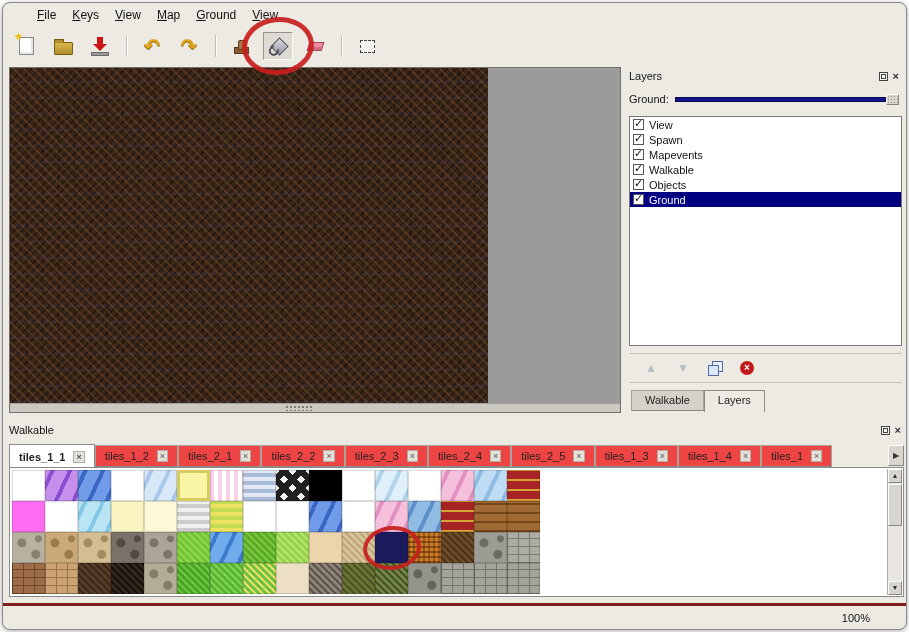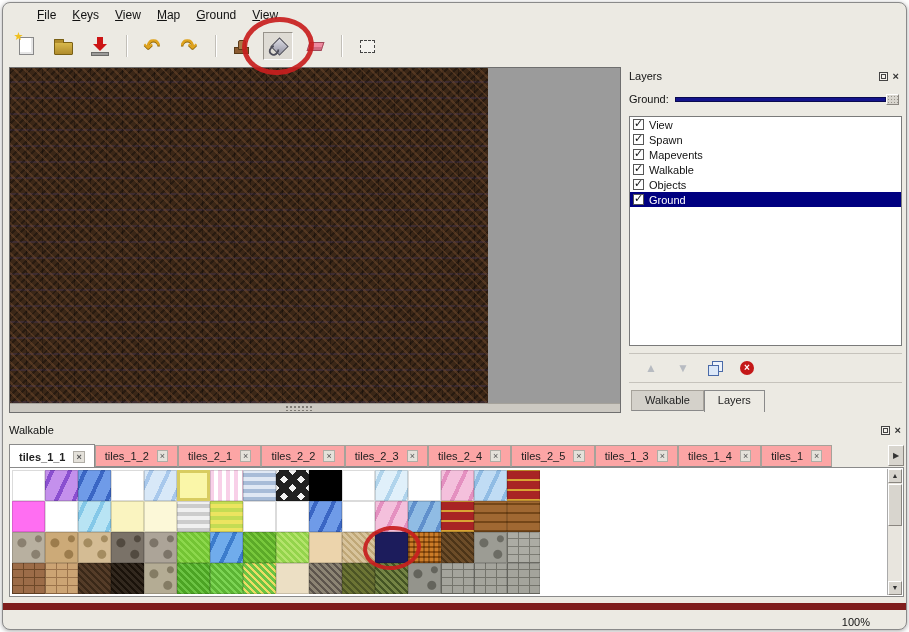--- a/index.html
+++ b/index.html
@@ -90,21 +90,21 @@
   .copy-icon::after{content:"";position:absolute;left:0;top:4px;width:9px;height:9px;background:#dce8f8;border:1px solid #4a6aa8;}
   .delete-icon{width:14px;height:14px;border-radius:50%;background:#c41818;color:#fff;font-size:10px;line-height:14px;text-align:center;font-weight:bold;}
 
   .panel-tabs{position:absolute;left:2px;top:322px;display:flex;align-items:flex-end;}
   .panel-tab{font-size:11px;padding:3px 13px 4px;background:#d4d1ca;border:1px solid #a6a29a;border-bottom:1px solid #8a8a8a;color:#222;cursor:default;}
   .panel-tab.active{background:#eceae3;border:1px solid #8a8a8a;border-bottom:none;padding-bottom:6px;position:relative;top:1px;}
 
   
   .tilesets-panel{position:absolute;left:6px;top:418px;width:895px;height:178px;}
   .ts-tabs{position:absolute;left:0;top:22px;width:877px;height:24px;display:flex;align-items:flex-end;overflow:hidden;white-space:nowrap;}
-  .ts-tab{display:inline-flex;align-items:center;font-size:11px;padding:4px 9px;background:#fca5a5;border:1px solid #a6a29a;border-bottom:1px solid #8a8a8a;margin-top:12px;color:#222;cursor:default;}
+  .ts-tab{display:inline-flex;align-items:center;font-size:11px;padding:4px 9px;background:#ef4444;border:1px solid #a6a29a;border-bottom:1px solid #8a8a8a;margin-top:12px;color:#222;cursor:default;}
   .ts-tab.active{background:#ffffff;border:1px solid #8a8a8a;border-bottom:none;margin-top:0;padding-top:6px;font-weight:bold;}
   .ts-tab-close{font-size:9px;color:#555;margin-left:8px;background:#e4e1da;border:1px solid #b0ada6;padding:0 2px;line-height:10px;}
   .ts-scroll-right{position:absolute;right:0;top:24px;width:16px;height:21px;background:#d8d5ce;
     border:1px solid;border-color:#fff #8a8680 #8a8680 #fff;font-size:8px;display:flex;align-items:center;justify-content:center;color:#333;}
   .ts-palette{position:absolute;left:0;top:46px;width:100%;height:130px;background:#ffffff;border:1px solid #8a8a8a;overflow:visible;}
   .tiles-grid{position:absolute;left:2px;top:2px;display:grid;grid-template-columns:repeat(16,33px);}
   .tile{width:33px;height:31px;box-shadow:inset 0 0 0 1px rgba(0,0,0,.14);position:relative;}
 
   .p-solid{background:var(--a);}
   .p-diag{background:repeating-linear-gradient(115deg,var(--a) 0 5px,var(--b) 5px 9px,var(--a) 9px 16px);}
@@ -120,21 +120,21 @@
   .p-weave{background-color:var(--a);background-image:repeating-linear-gradient(90deg,rgba(0,0,0,.25) 0 2px,transparent 2px 5px),repeating-linear-gradient(0deg,var(--b) 0 2px,transparent 2px 5px);}
 
   .vscroll{position:absolute;right:1px;top:1px;width:15px;height:126px;background:#e8e5de;border-left:1px solid #aaa;}
   .vs-btn{position:absolute;left:0;width:14px;height:14px;background:#d8d5ce;border:1px solid;border-color:#fff #8a8680 #8a8680 #fff;
     font-size:7px;text-align:center;line-height:12px;color:#333;}
   .vs-up{top:0;}
   .vs-down{bottom:0;}
   .vs-handle{position:absolute;left:0;top:15px;width:14px;height:42px;background:#d8d5ce;border:1px solid;border-color:#fff #8a8680 #8a8680 #fff;}
 
   
-  .statusbar{position:absolute;left:0;top:600px;width:100%;height:21px;border-top:7px solid #7f1d1d;}
+  .statusbar{position:absolute;left:0;top:600px;width:100%;height:21px;border-top:3px solid #7f1d1d;}
   .zoom-level{position:absolute;right:36px;top:6px;font-size:11px;color:#111;}
 </style>
 </head>
 <body>
 
 <div class="app">
 
   <div class="menubar">
 
   <span class="menu-item">File</span>

